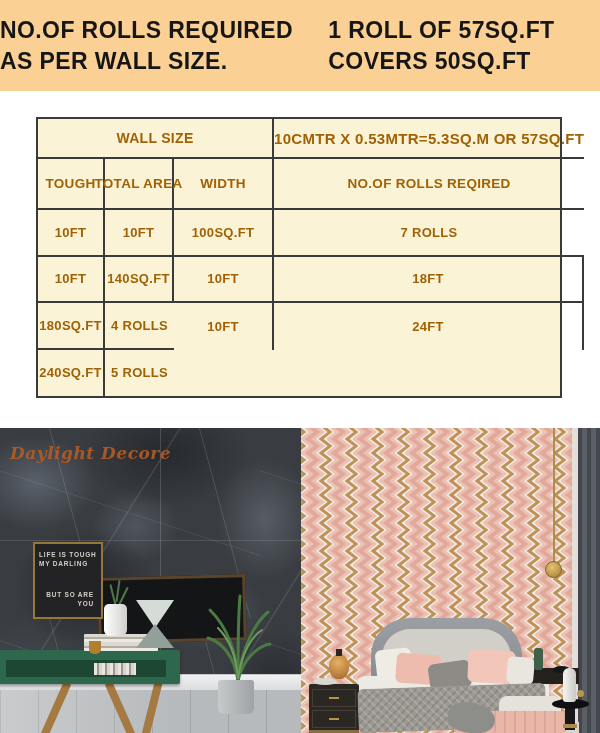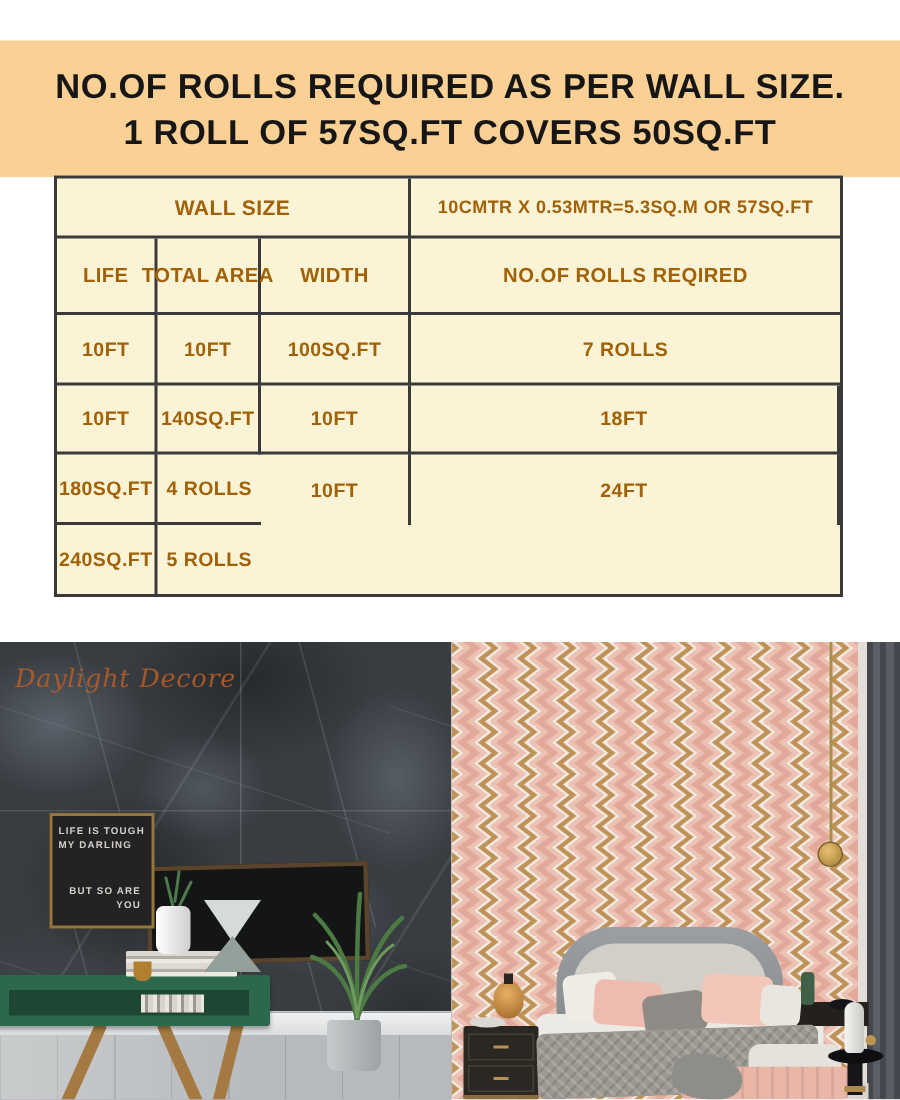--- a/index.html
+++ b/index.html
@@ -1,34 +1,34 @@
 <!DOCTYPE html>
 <html><head>
 <meta charset="utf-8">
 <style>
   html,body{margin:0;padding:0;}
   .page{position:relative;width:600px;height:733px;background:#ffffff;overflow:hidden;
         font-family:"Liberation Sans",sans-serif;}
 
   
   .banner{position:absolute;left:0;top:0;width:600px;height:91px;background:#fbd094;
-          display:flex;flex-direction:column;align-items:center;justify-content:center;margin-top:27px;}
+          display:flex;flex-direction:row;align-items:center;justify-content:center;}
   .banner .t1,.banner .t2{font-weight:bold;color:#161616;font-size:23px;letter-spacing:.4px;line-height:31px;}
 
   
   .tbl{position:absolute;left:36px;top:117px;width:526px;height:281px;box-sizing:border-box;
        background:#faf3d6;border:2px solid #3a3a3a;display:grid;
        grid-template-columns:67px 69px 100px 1fr;grid-template-rows:40px 51px repeat(4,1fr);}
   .cell{border-right:2px solid #3a3a3a;border-bottom:2px solid #3a3a3a;display:flex;
         align-items:center;justify-content:center;font-weight:bold;color:#a16207;
         font-size:13px;letter-spacing:.3px;white-space:nowrap;}
   .cell.span3{grid-column:1/4;font-size:14px;}
   .cell.noR{border-right:none;}
   .cell.noB{border-bottom:none;}
-  .cell.spec{font-size:12px;}
+  .cell.spec{font-size:15px;}
   .cell.hdr2{font-size:13.5px;}
 
   
   .photos{position:absolute;left:0;top:428px;width:600px;height:305px;display:flex;}
 
   
   .ph-left{position:relative;width:301px;height:305px;overflow:hidden;background:#3a3e43;}
   .marble{position:absolute;inset:0;z-index:0;background-color:#393d42;background-image:
     radial-gradient(ellipse 90px 70px at 12% 18%,#5a616a 0%,rgba(90,97,106,0) 68%),
     radial-gradient(ellipse 120px 80px at 55% 8%,#26292d 0%,rgba(42,45,49,0) 70%),
@@ -39,21 +39,21 @@
     radial-gradient(ellipse 85px 75px at 92% 82%,#2b2e33 0%,rgba(43,46,51,0) 65%),
     radial-gradient(ellipse 70px 60px at 45% 32%,#50565e 0%,rgba(80,86,94,0) 62%);}
   .marble::after{content:"";position:absolute;inset:0;opacity:.55;background-image:
     linear-gradient(75deg,transparent 49.5%,rgba(205,210,216,.35) 49.9%,transparent 50.4%),
     linear-gradient(-58deg,transparent 49.5%,rgba(205,210,216,.28) 49.9%,transparent 50.4%),
     linear-gradient(18deg,transparent 49.6%,rgba(160,166,173,.3) 49.9%,transparent 50.3%);
     background-size:150px 190px,210px 240px,260px 170px;}
   .grout-v{position:absolute;left:160px;top:0;width:1px;height:254px;background:rgba(230,233,236,.18);z-index:1;}
   .grout-h{position:absolute;left:0;top:112px;width:301px;height:1px;background:rgba(230,233,236,.14);z-index:1;}
   .watermark{position:absolute;left:10px;top:15px;z-index:2;font-family:"DejaVu Serif",serif;
-             font-weight:normal;font-style:italic;font-size:17px;color:rgba(178,92,38,.9);letter-spacing:.5px;}
+             font-weight:bold;font-style:italic;font-size:17px;color:rgba(178,92,38,.9);letter-spacing:.5px;}
   .letterboard{position:absolute;left:33px;top:114px;width:70px;height:77px;box-sizing:border-box;z-index:2;
                background:#232325;border:2px solid #96763a;padding:6px 4px;}
   .lb-line{font-size:6.5px;line-height:9px;font-weight:bold;letter-spacing:.8px;color:#d3cfc6;}
   .lb-bottom{margin-top:22px;text-align:right;padding-right:3px;}
   .darkframe{position:absolute;left:98px;top:148px;width:148px;height:66px;box-sizing:border-box;z-index:1;
              background:#141517;border:3px solid #5a452c;transform:rotate(-1.5deg);}
   .baseboard{position:absolute;left:0;top:246px;width:301px;height:16px;z-index:1;
              background:linear-gradient(#f0f1f2,#d9dbdd);border-top:1px solid #c4c7c9;}
   .floorL{position:absolute;left:0;top:262px;width:301px;height:43px;z-index:1;background:#b7babc;
           background-image:linear-gradient(90deg,rgba(255,255,255,.25),rgba(255,255,255,0) 60%),
@@ -139,21 +139,21 @@
 
   <div class="banner">
     <div class="t1">NO.OF ROLLS REQUIRED AS PER WALL SIZE.</div>
     <div class="t2">1 ROLL OF 57SQ.FT COVERS 50SQ.FT</div>
   </div>
 
   <div class="tbl">
     <div class="cell span3">WALL SIZE</div>
     <div class="cell noR spec">10CMTR X 0.53MTR=5.3SQ.M OR 57SQ.FT</div>
 
-    <div class="cell hdr2">LIFE</div>
+    <div class="cell hdr2">TOUGH</div>
     <div class="cell hdr2">TOTAL AREA</div>
     <div class="cell hdr2">WIDTH</div>
     <div class="cell hdr2 noR">NO.OF ROLLS REQIRED</div>
 
     <div class="cell">10FT</div>
     <div class="cell">10FT</div>
     <div class="cell">100SQ.FT</div>
     <div class="cell noR">7 ROLLS</div>
 
     <div class="cell">10FT</div>

